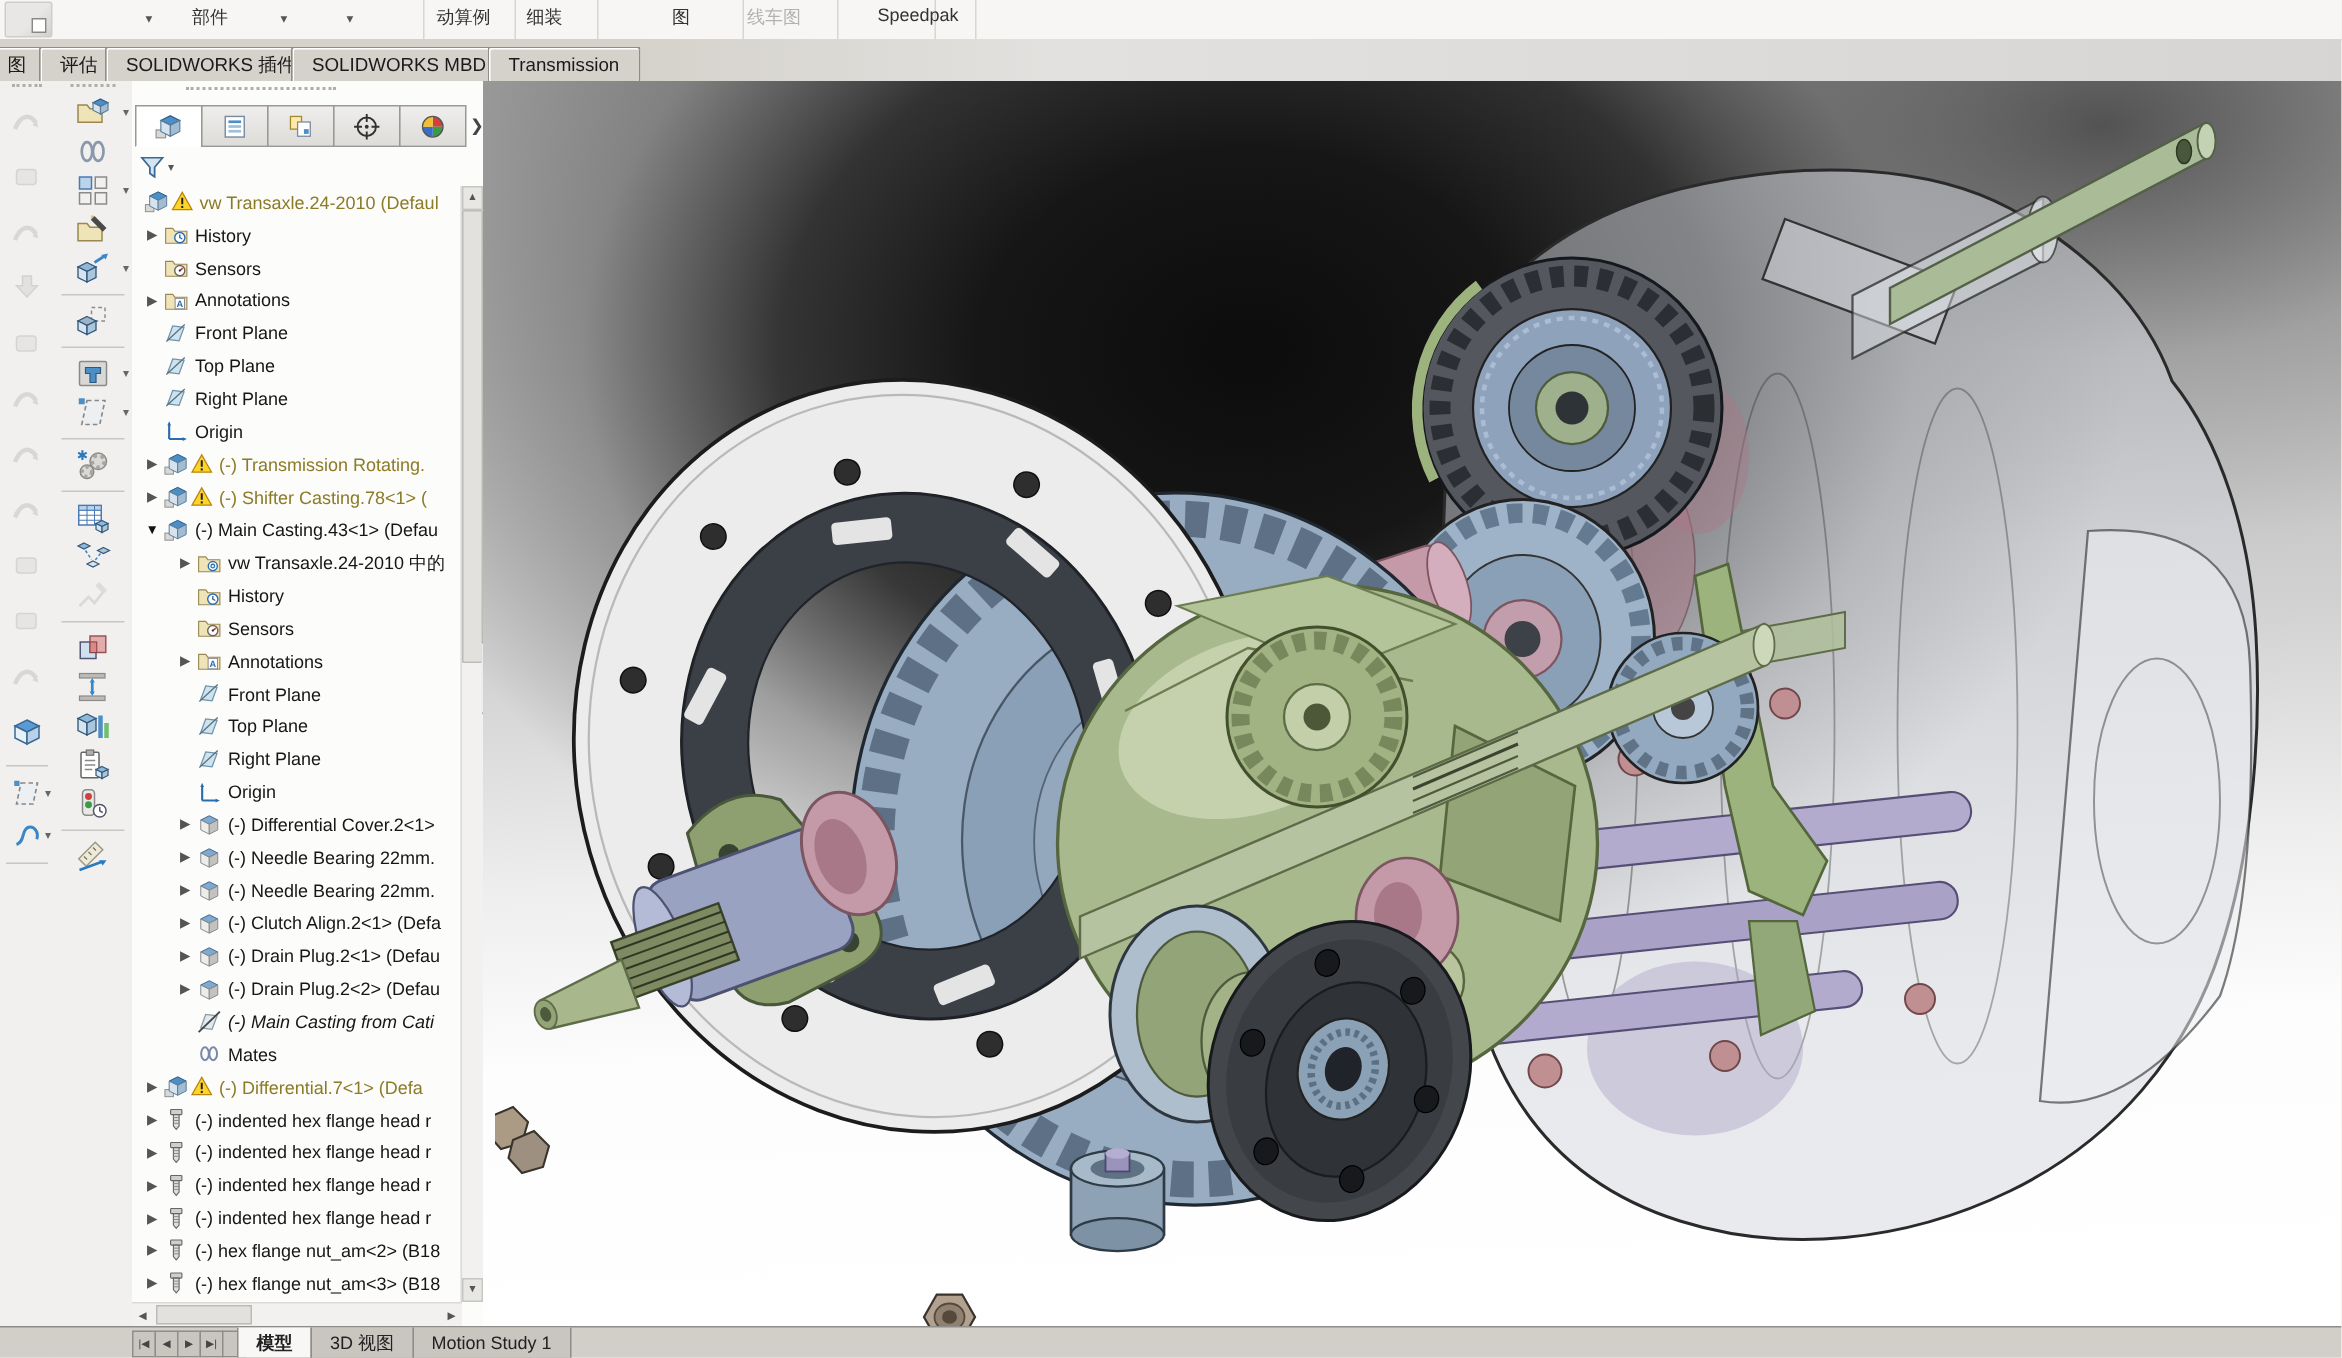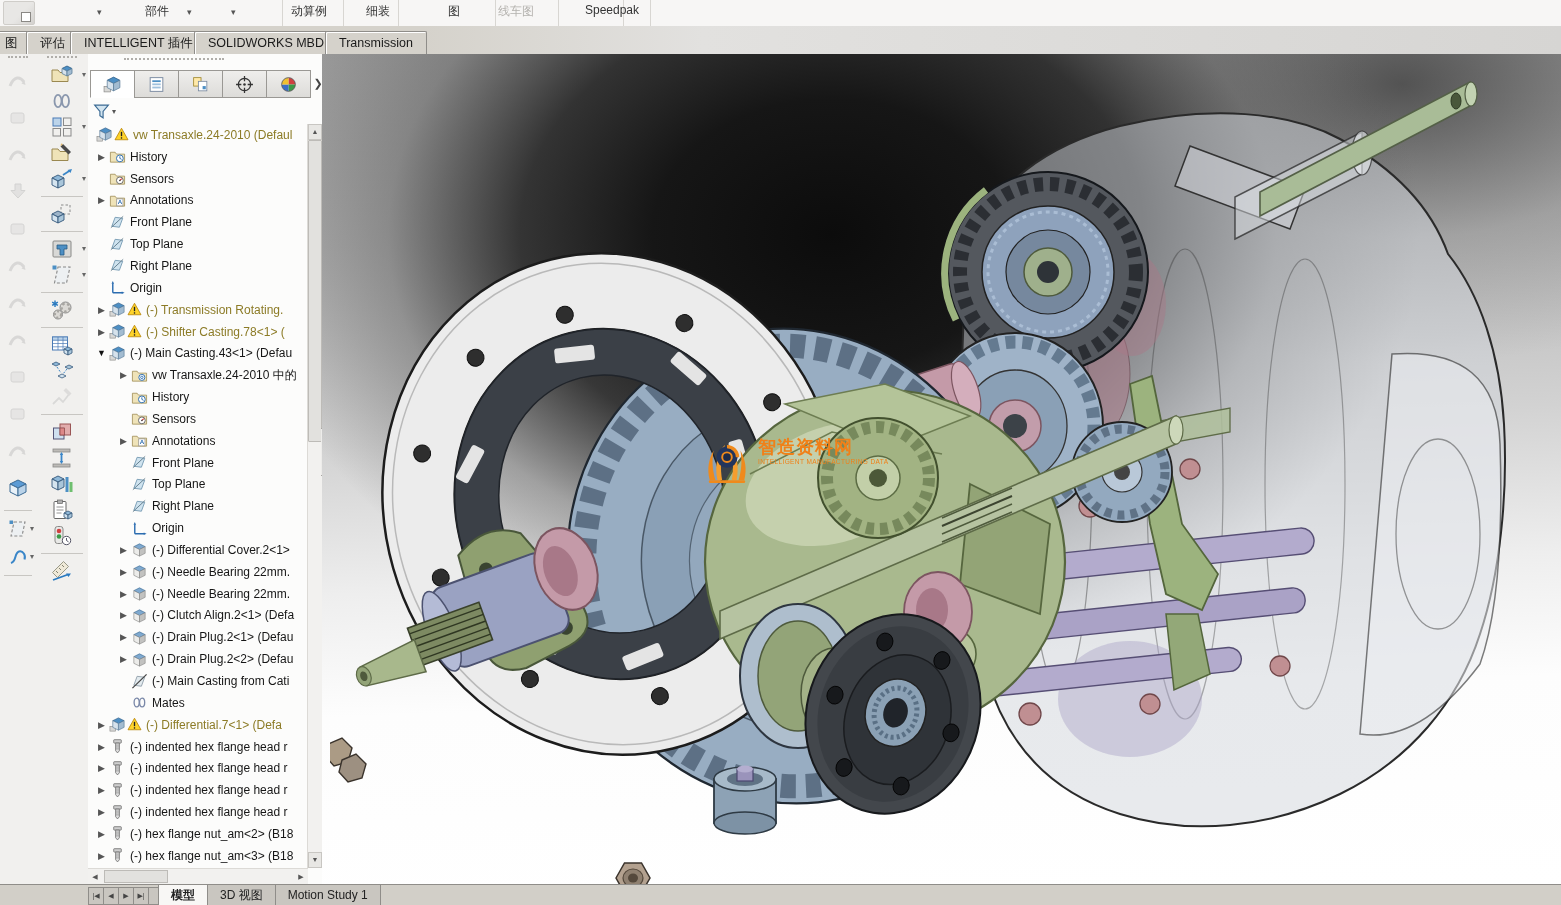--- a/index.html
+++ b/index.html
@@ -388,33 +388,33 @@
 <div class="sep" style="left: 282px;"></div>
     <div class="sep" style="left: 343px;"></div>
     <div class="sep" style="left: 398px;"></div>
     <div class="sep" style="left: 495px;"></div>
     <div class="sep" style="left: 558px;"></div>
     <div class="sep" style="left: 623px;"></div>
     <div class="sep" style="left: 650px;"></div>
     <div class="dd" style="left: 97px;">▾</div>
     <div class="dd" style="left: 187px;">▾</div>
     <div class="dd" style="left: 231px;">▾</div>
-    <div class="frag" style="left: 128px; margin-left: 17px;">部件</div>
+    <div class="frag" style="left: 128px;">部件</div>
     <div class="frag" style="left: 291px;">动算例</div>
-    <div class="frag" style="left: 351px; margin-left: 15px;">细装</div>
+    <div class="frag" style="left: 351px;">细装</div>
     <div class="frag" style="left: 448px;">图</div>
     <div class="frag gray" style="left: 474px;">线车图</div>
     <div class="frag" style="left: 585px;">Speedpak</div>
   </div>
 
 <div id="tabband" class="abs">
   <div class="ctab" style="left:-14px;padding-left:18px;">图</div>
   <div id="ctabs">
       <div class="ctab" style="left: 26px;">评估</div>
-      <div class="ctab" style="left: 70px;">INTELLIGENT 插件</div>
+      <div class="ctab" style="left: 70px;">SOLIDWORKS 插件</div>
       <div class="ctab" style="left: 194px;">SOLIDWORKS MBD</div>
       <div class="ctab" style="left: 325px;">Transmission</div>
     </div>
   <div id="hud">
       <div class="hudbtn">
         <svg>
           <use href="#h-zoomfit"></use>
         </svg>
       </div>
       <div class="hudbtn">
@@ -870,21 +870,21 @@
         </svg>
         <span class="tlabel">(-) Drain Plug.2&lt;1&gt; (Defau</span>
       </div>
       <div class="trow" style="padding-left: 28px;">
         <span class="arr">▶</span>
         <svg class="tico">
           <use href="#s-cube-p"></use>
         </svg>
         <span class="tlabel">(-) Drain Plug.2&lt;2&gt; (Defau</span>
       </div>
-      <div class="trow" style="padding-left: 28px;">
+      <div class="trow" style="padding-left: 28px; font-style: italic;">
         <span class="arr"></span>
         <svg class="tico">
           <use href="#s-planeref"></use>
         </svg>
         <span class="tlabel">(-) Main Casting from Cati</span>
       </div>
       <div class="trow" style="padding-left: 28px; align-items: center;">
         <span class="arr"></span>
         <svg class="tico">
           <use href="#s-clip"></use>
@@ -1177,36 +1177,20 @@
         <ellipse rx="10" ry="9" fill="#8f8070" stroke="#55493c" stroke-width="1.2"></ellipse>
         <ellipse rx="5" ry="4.5" fill="#55493c"></ellipse>
       </g>
       <g>
         <polygon points="-2,690 12,684 22,694 18,708 4,712 -5,702" fill="#ab9b85" stroke="#3a332c" stroke-width="1.4"></polygon>
         <polygon points="12,706 26,700 36,710 32,724 18,728 9,718" fill="#9d9081" stroke="#3a332c" stroke-width="1.4"></polygon>
       </g>
     </g>
   </svg>
 
-  <div id="wm" style="color: rgb(240, 128, 24);">
-    <svg viewBox="0 0 50 52">
-      <path d="M7,46 C4,34 6,24 11,15 C9,26 10,36 13,46 Z" fill="#ef8a1c"></path>
-      <path d="M15,46 C12,30 15,17 23,9 C18,21 18,34 20,46 Z" fill="#f59e2e"></path>
-      <path d="M43,46 C46,34 44,24 39,15 C41,26 40,36 37,46 Z" fill="#ef8a1c"></path>
-      <path d="M35,46 C38,30 35,17 27,9 C32,21 32,34 30,46 Z" fill="#f59e2e"></path>
-      <circle cx="25" cy="22" r="11" fill="#23355c"></circle>
-      <path d="M25,11 A11,11 0 0 1 36,22" fill="none" stroke="#ef8a1c" stroke-width="3.5"></path>
-      <circle cx="25" cy="22" r="5" fill="#1b2a4a" stroke="#ef8a1c" stroke-width="2"></circle>
-      <rect x="6" y="46" width="38" height="3" rx="1.5" fill="#ef8a1c"></rect>
-    </svg>
-    <div>
-      <div class="wt">智造资料网</div>
-      <div class="ws">INTELLIGENT MANUFACTURING DATA</div>
-    </div>
-  </div>
 </div>
 
 <div id="bottombar" class="abs">
   <div id="bnav">
       <div class="nb">|◀</div>
       <div class="nb">◀</div>
       <div class="nb">▶</div>
       <div class="nb">▶|</div>
       <div class="nb"></div>
     </div>

